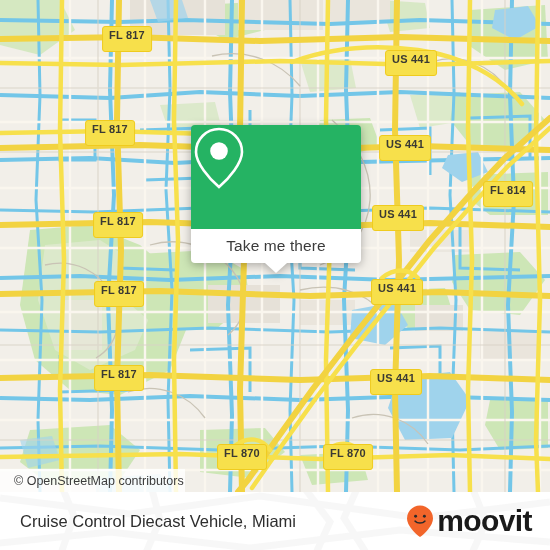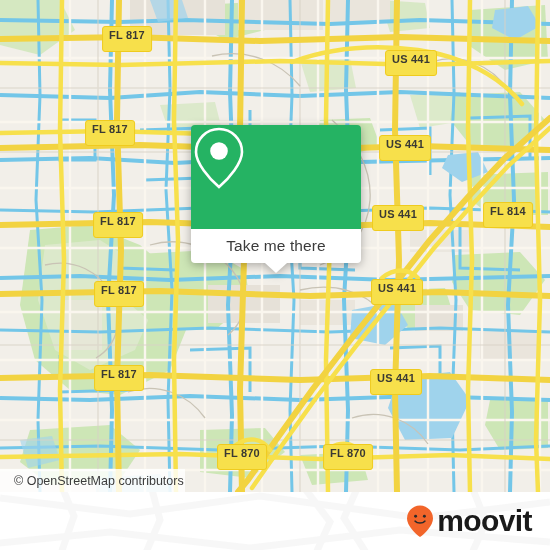--- a/index.html
+++ b/index.html
@@ -318,21 +318,21 @@
       <path class="mjr2" d="M236 445 C248 436 262 438 270 450"></path>
       <path class="mjr2" d="M330 448 C344 440 358 444 364 458"></path>
     </svg>
 
     <div class="shield" style="left:127px;top:39px">FL 817</div>
     <div class="shield" style="left:411px;top:63px">US 441</div>
     <div class="shield" style="left:110px;top:133px">FL 817</div>
     <div class="shield" style="left:405px;top:148px">US 441</div>
     <div class="shield" style="left:118px;top:225px">FL 817</div>
     <div class="shield" style="left:398px;top:218px">US 441</div>
-    <div class="shield" style="left:508px;top:215px">FL 814</div>
+    <div class="shield" style="left:508px;top:194px">FL 814</div>
     <div class="shield" style="left:119px;top:294px">FL 817</div>
     <div class="shield" style="left:397px;top:292px">US 441</div>
     <div class="shield" style="left:119px;top:378px">FL 817</div>
     <div class="shield" style="left:396px;top:382px">US 441</div>
     <div class="shield" style="left:242px;top:457px">FL 870</div>
     <div class="shield" style="left:348px;top:457px">FL 870</div>
 
     <div id="popup">
       <div id="popup-green">
         <svg width="56" height="66" viewBox="0 0 56 66">
@@ -357,20 +357,21 @@
         <path d="M0 6 L130 22 L260 4 L420 26 L550 10"></path>
         <path d="M-10 52 L110 40 L250 56 L400 38 L550 50"></path>
         <path d="M300 -10 L330 30 L312 70"></path>
         <path d="M360 -10 L344 26 L372 70"></path>
         <path d="M470 -10 L486 30 L468 70"></path>
         <path d="M150 -10 L160 28 L142 70"></path>
         <path d="M60 -10 L74 24 L58 70"></path>
       </g>
     </svg>
 
+    <div id="footer-title">Cruise Control Diecast Vehicle, Miami</div>
 
     <div id="brand">
       <svg width="30" height="34" viewBox="0 0 30 34">
         <path d="M15 1.5 C7.8 1.5 2 7.3 2 14.5 C2 21.3 9.5 29.2 15 33 C20.5 29.2 28 21.3 28 14.5 C28 7.3 22.2 1.5 15 1.5 Z" fill="#F2652A"></path>
         <circle cx="10.6" cy="12.2" r="1.45" fill="#2a2a2a"></circle>
         <circle cx="19.4" cy="12.2" r="1.45" fill="#2a2a2a"></circle>
         <path d="M10.2 17.2 C12.3 19.6 17.7 19.6 19.8 17.2" fill="none" stroke="#2a2a2a" stroke-width="1.7" stroke-linecap="round"></path>
       </svg>
       <span id="brand-wordmark">moovit</span>
     </div>

